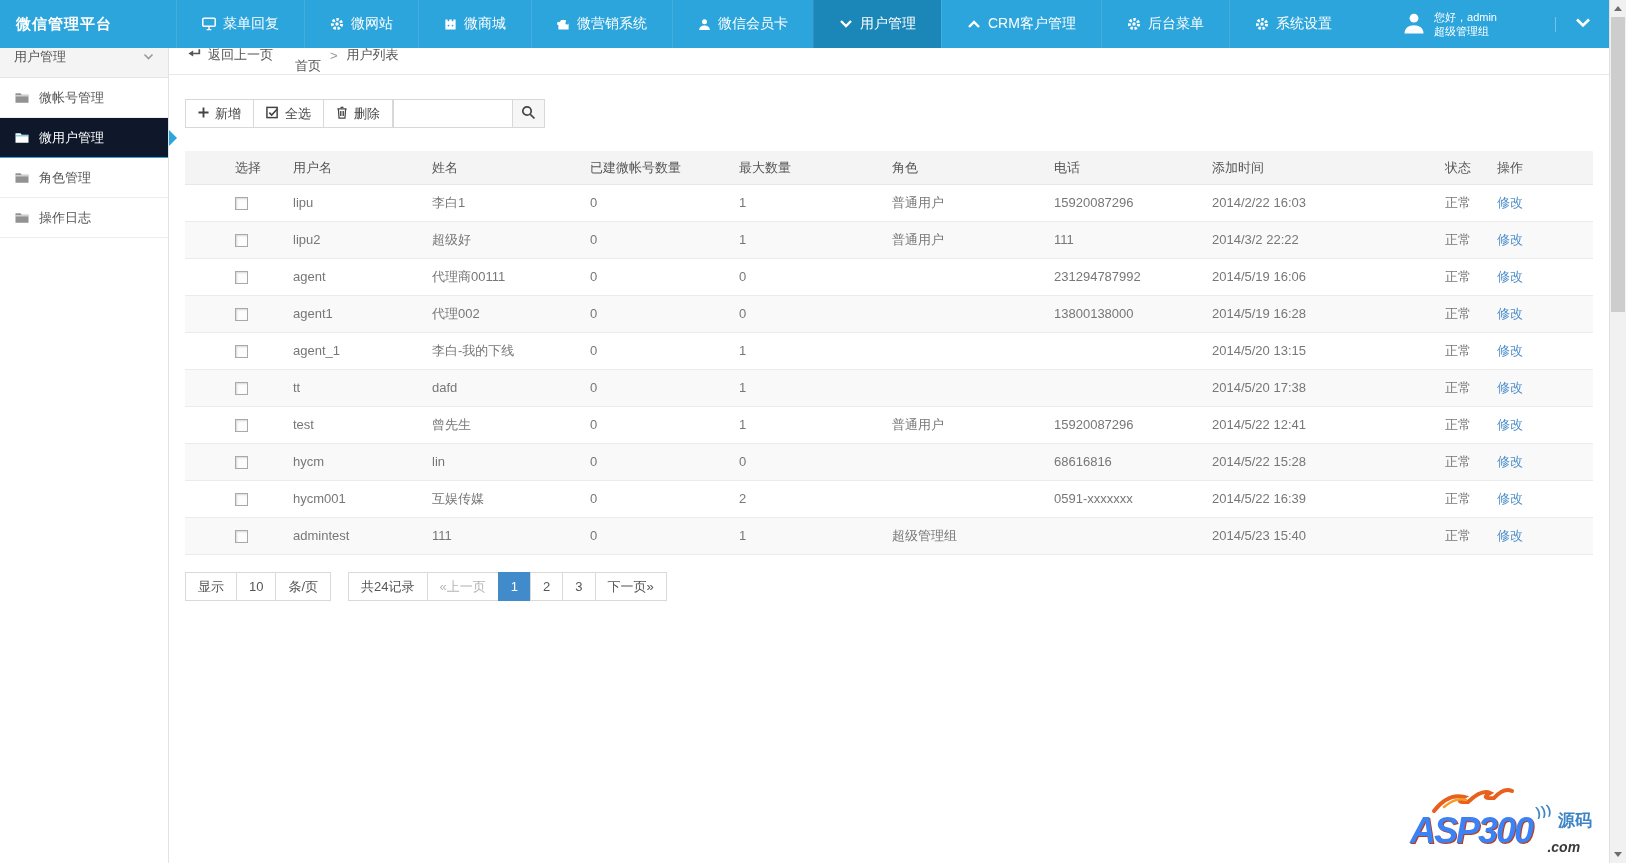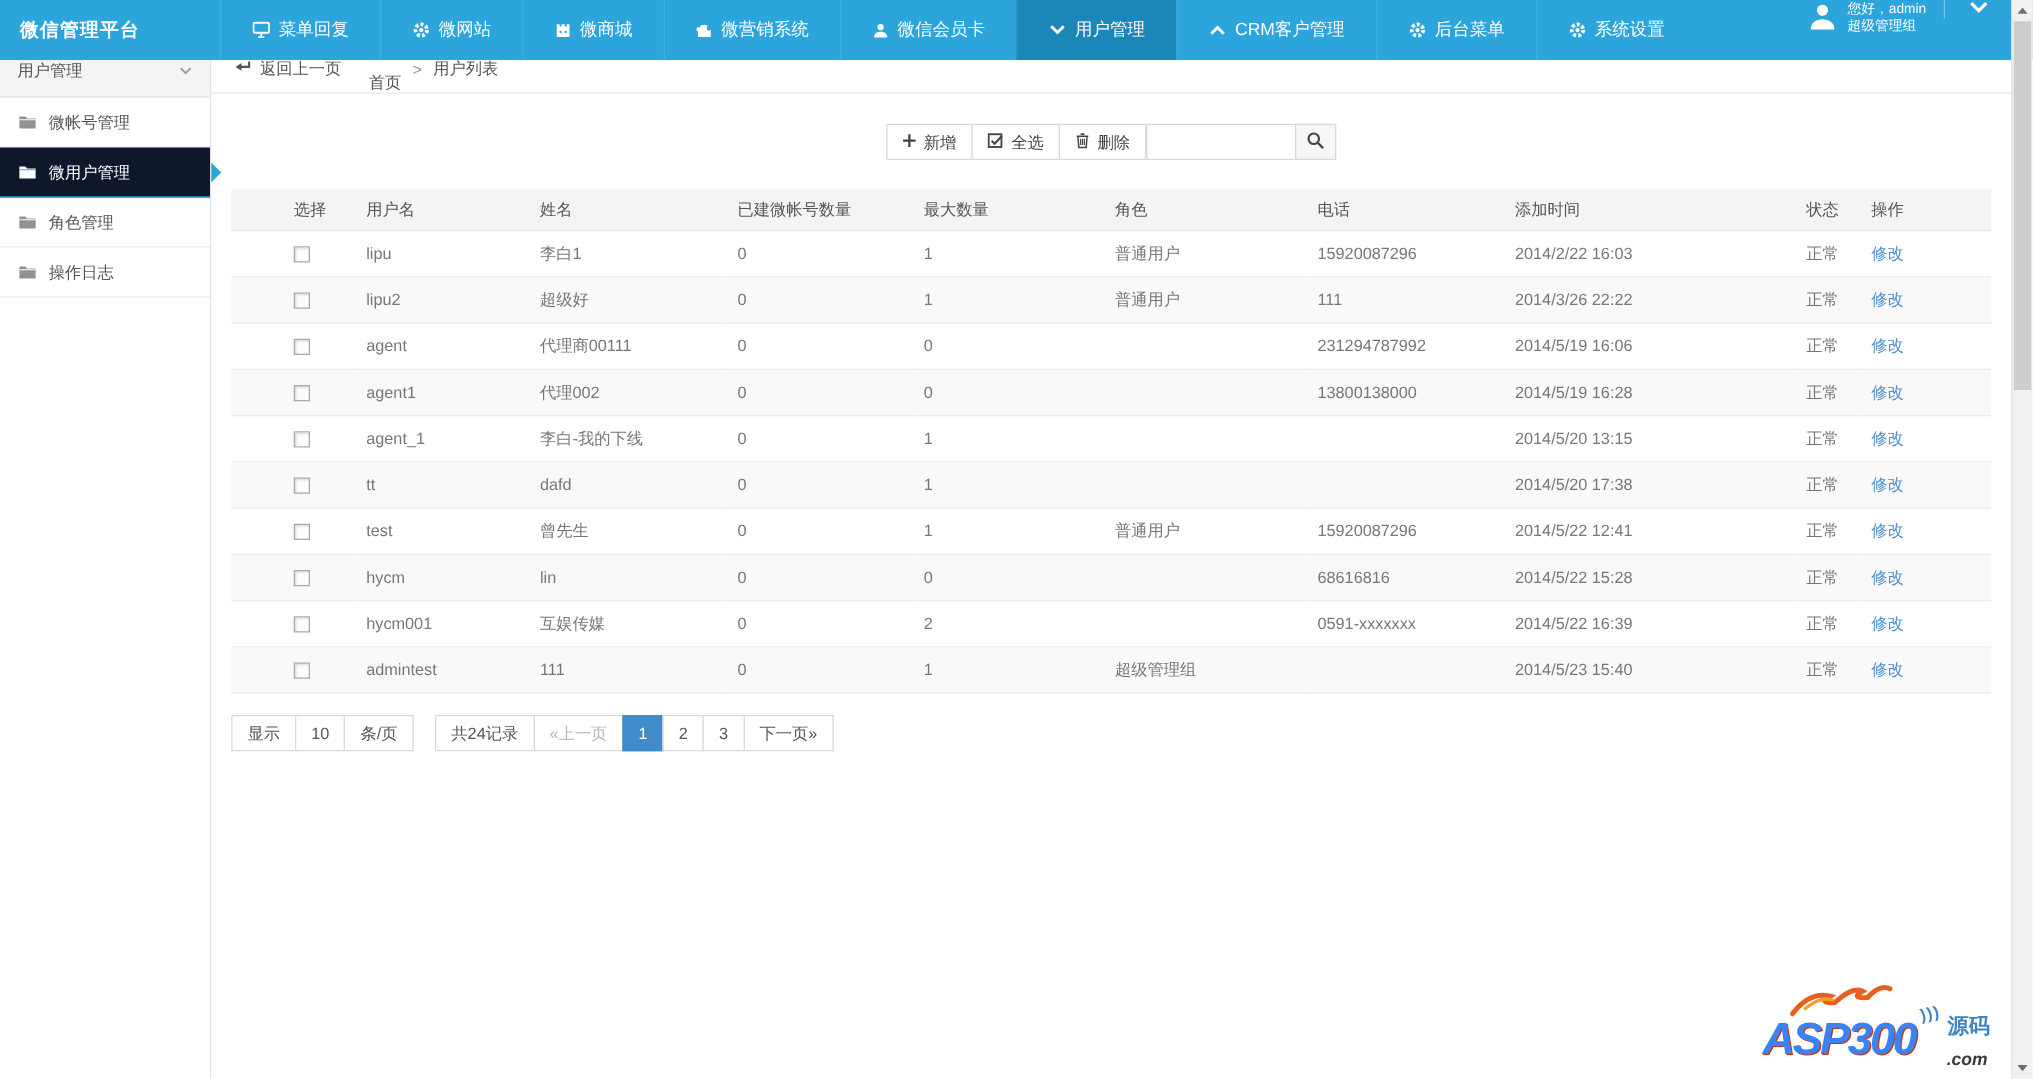--- a/index.html
+++ b/index.html
@@ -19,21 +19,21 @@
     width: 176px; display: flex; align-items: center; padding-left: 16px;
     color: #fff; font-size: 15px; font-weight: bold; letter-spacing: 1px;
   }
   .nav-item {
     display: flex; align-items: center; gap: 7px; padding: 0 25px;
     color: #fff; font-size: 14px; cursor: pointer; white-space: nowrap;
     border-left: 1px solid rgba(255,255,255,0.10);
   }
   .nav-item.active { background: #1B86B8; }
   .nav-item svg { display: block; }
-  .topbar-right { margin-left: auto; display: flex; align-items: flex-start; }
+  .topbar-right { margin-left: auto; display: flex; align-items: center; gap: 44px; }
   .user-block { display: flex; align-items: center; gap: 8px; padding: 0 14px; cursor: pointer; }
   .user-lines { color: #fff; font-size: 11px; line-height: 1.3; }
   .topbar-caret {
     width: 54px; display: flex; align-items: center; justify-content: center;
     border-left: 1px solid rgba(255,255,255,0.35); cursor: pointer;
   }
 
   
   .scrollbar {
     position: absolute; top: 0; right: 0; width: 17px; height: 863px;
@@ -78,21 +78,21 @@
     border-bottom: 1px solid #e8e8e8; font-size: 13px; color: #555;
   }
   .crumb-back { display: flex; align-items: center; gap: 7px; cursor: pointer; }
   .crumb-home { display: flex; align-items: center; gap: 6px; margin-left: 22px; cursor: pointer; flex-direction: column; }
   .crumb-sep { margin: 0 9px; color: #999; }
   .crumb-current { color: #555; }
 
   .content { padding: 0 16px; }
 
   
-  .toolbar-row { margin-top: 24px; display: flex; align-items: center; justify-content: center; }
+  .toolbar-row { margin-top: 24px; display: flex; align-items: center; justify-content: flex-start; }
   .btn-group { display: inline-flex; }
   .btn {
     height: 29px; padding: 0 12px; background: #fff; border: 1px solid #d8d8d8;
     display: inline-flex; align-items: center; gap: 6px; font-size: 13px; color: #444;
     cursor: pointer;
   }
   .btn + .btn { margin-left: -1px; }
   .search-group { display: inline-flex; }
   .search-input {
     width: 120px; height: 29px; border: 1px solid #d8d8d8; padding: 0 8px;
@@ -142,21 +142,21 @@
   .watermark { position: absolute; right: 26px; bottom: 6px; z-index: 20; width: 190px; height: 70px; }
   .wm-flame { position: absolute; left: 18px; top: -6px; }
   .wm-text-row { position: absolute; left: 0; bottom: 10px; display: flex; align-items: flex-end; }
   .wm-main {
     font-size: 36px; font-weight: bold; font-style: italic; letter-spacing: -2px;
     color: #3b82f6; text-shadow: 1px 1px 0 #C03A10, 0 0 1px #fff; line-height: 0.9;
   }
   .wm-side { margin-left: 4px; position: relative; height: 40px; width: 56px; }
   .wm-sprouts { position: absolute; left: 0; top: -4px; color: #3E85C6; font-weight: bold; font-size: 13px; letter-spacing: 1px; transform: rotate(-12deg); }
   .wm-tag { position: absolute; right: 0; top: 2px; color: #3E85C6; font-weight: bold; font-size: 17px; text-shadow: 0 0 1px #fff; }
-  .wm-suffix { position: absolute; right: 2px; bottom: -8px; color: #3a3a3a; font-weight: bold; font-size: 14px; font-style: italic; }
+  .wm-suffix { position: absolute; right: 12px; bottom: -8px; color: #3a3a3a; font-weight: bold; font-size: 14px; font-style: italic; }
 </style>
 </head>
 <body>
 
 <div class="topbar">
   <div class="brand">微信管理平台</div>
 
   <div class="nav-item">
     <span>
         <svg width="14" height="14" viewBox="0 0 14 14">
@@ -398,21 +398,21 @@
           <td><a class="edit-link">修改</a></td>
         </tr>
         <tr>
           <td><span class="checkbox"></span></td>
           <td>lipu2</td>
           <td>超级好</td>
           <td>0</td>
           <td>1</td>
           <td>普通用户</td>
           <td>111</td>
-          <td>2014/3/26 22:22</td>
+          <td>2014/3/2 22:22</td>
           <td class="status-cell">正常</td>
           <td><a class="edit-link">修改</a></td>
         </tr>
         <tr>
           <td><span class="checkbox"></span></td>
           <td>agent</td>
           <td>代理商00111</td>
           <td>0</td>
           <td>0</td>
           <td></td>

